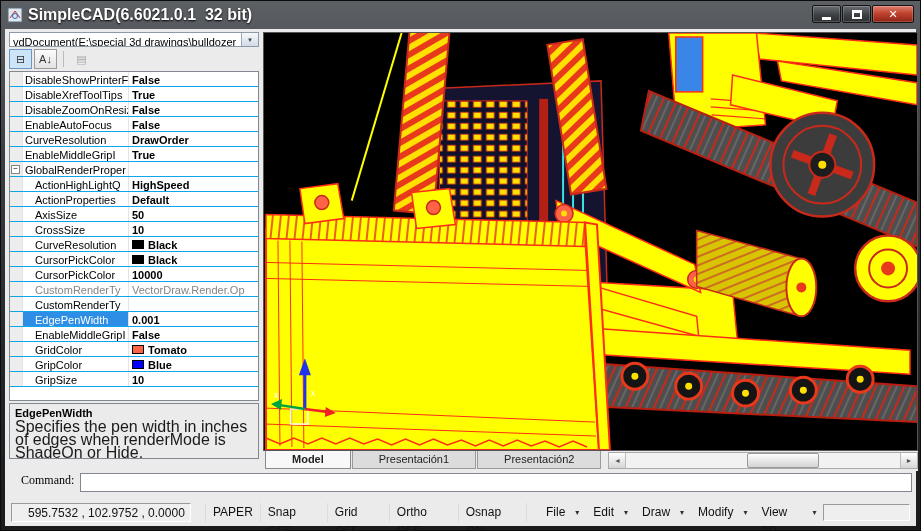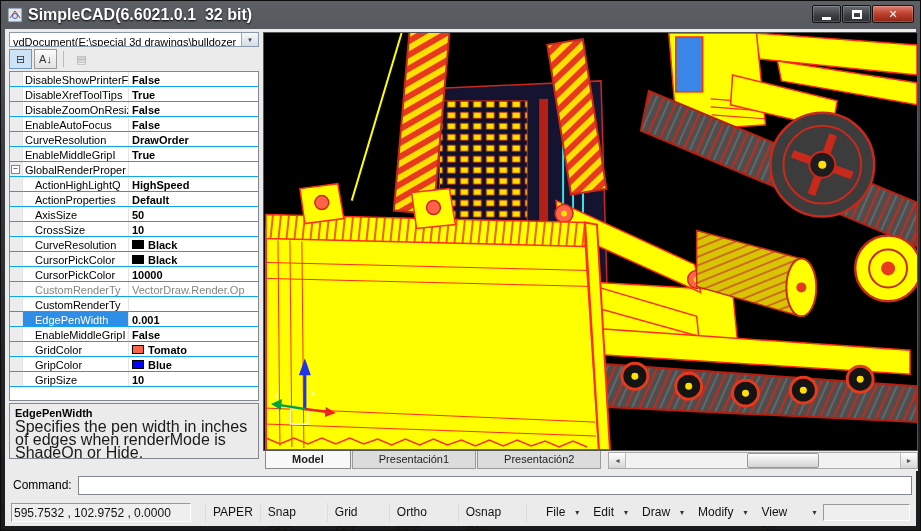--- a/index.html
+++ b/index.html
@@ -44,25 +44,25 @@
 .tabbar{position:absolute;left:258px;top:422px;width:655px;height:20px;display:flex;align-items:flex-start;background:#ebebeb;padding-left:2px;}
 .tab{font-size:11px;padding:2px 26px 3px;background:#dcdcdc;border:1px solid #9a9a9a;border-top:none;margin-right:1px;color:#222;}
 .tab.active{background:#f8f8f8;font-weight:bold;border-color:#8a8a8a;}
 .hscroll{flex:1;height:17px;margin-left:6px;margin-top:1px;display:flex;border:1px solid #aaa;background:#f2f2f2;}
 .sbtn{width:17px;flex:none;display:flex;align-items:center;justify-content:center;font-size:7px;color:#555;background:linear-gradient(#fefefe,#d6d6d6);}
 .sbtn.l{border-right:1px solid #bbb;}
 .sbtn.rr{border-left:1px solid #bbb;}
 .strack{flex:1;position:relative;}
 .sthumb{position:absolute;left:44%;width:72px;top:0;bottom:0;background:linear-gradient(#fdfdfd,#d4d4d4);border:1px solid #999;border-radius:2px;}
 
-.cmdrow{position:absolute;left:4px;right:0;top:444px;height:24px;display:flex;align-items:center;padding:0 4px;}
+.cmdrow{position:absolute;left:12px;right:0;top:444px;height:24px;display:flex;padding:0 4px;font-family:Liberation Serif, serif;}
 .cmdlabel{font-size:12px;margin-right:6px;}
 .cmdinput{flex:1;height:19px;border:1px solid #828790;font-size:12px;font-family:inherit;padding:0 3px;background:#fff;}
 .statusbar{position:absolute;left:0;right:0;top:470px;height:26px;display:flex;align-items:center;padding:0 6px;font-size:12px;color:#111;}
-.coords{width:180px;flex:none;height:19px;line-height:18px;padding-left:2px;border:1px solid;border-color:#9a9a9a #fff #fff #9a9a9a;background:#efefef;white-space:pre;overflow:hidden;}
+.coords{width:180px;flex:none;height:19px;line-height:18px;padding-left:16px;border:1px solid;border-color:#9a9a9a #fff #fff #9a9a9a;background:#efefef;white-space:pre;overflow:hidden;}
 .sitem{padding:0 7px;height:19px;line-height:19px;border-right:1px solid #dcdcdc;}
 .sitem.paper{margin-left:14px;border-left:1px solid #dcdcdc;}
 .smenu{padding:0 7px;height:19px;line-height:19px;display:flex;align-items:flex-start;gap:10px;}
 .smenu.mfirst{margin-left:12px;}
 .marrow{font-size:8px;color:#333;}
 .srightbox{margin-left:auto;width:92px;height:17px;border:1px solid;border-color:#9a9a9a #fff #fff #9a9a9a;background:#efefef;}
 </style>
 </head>
 <body>
 

